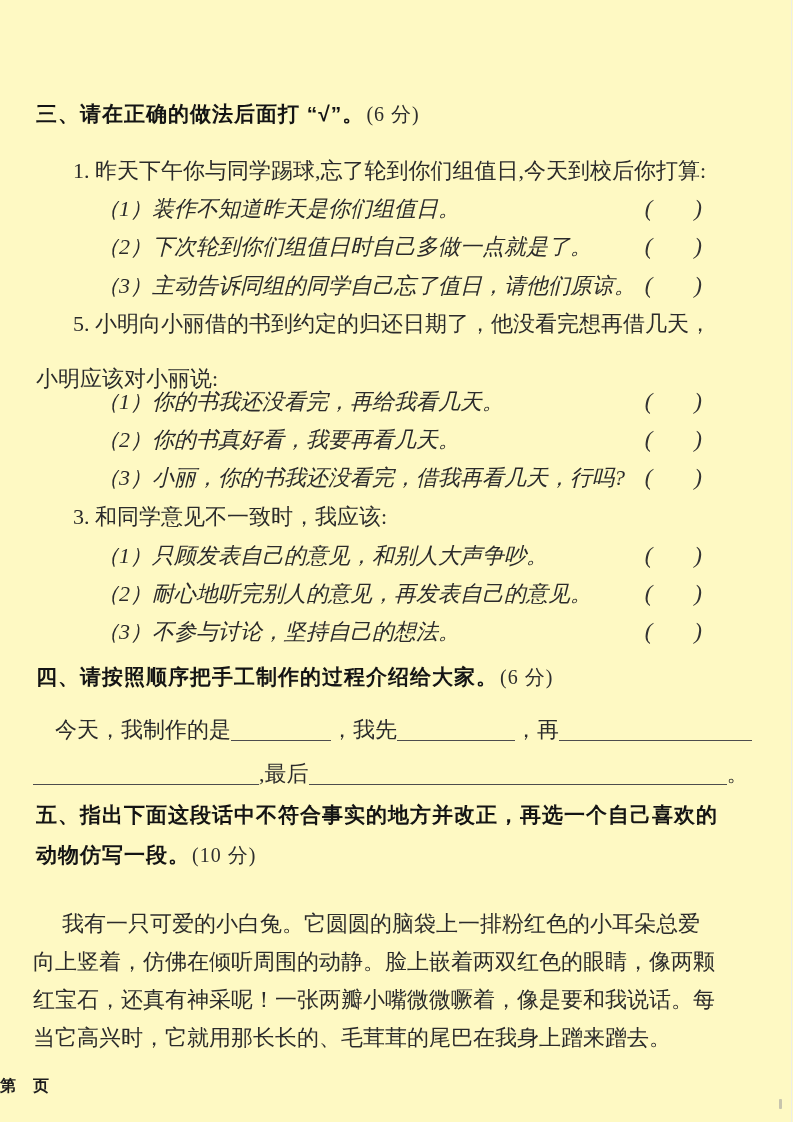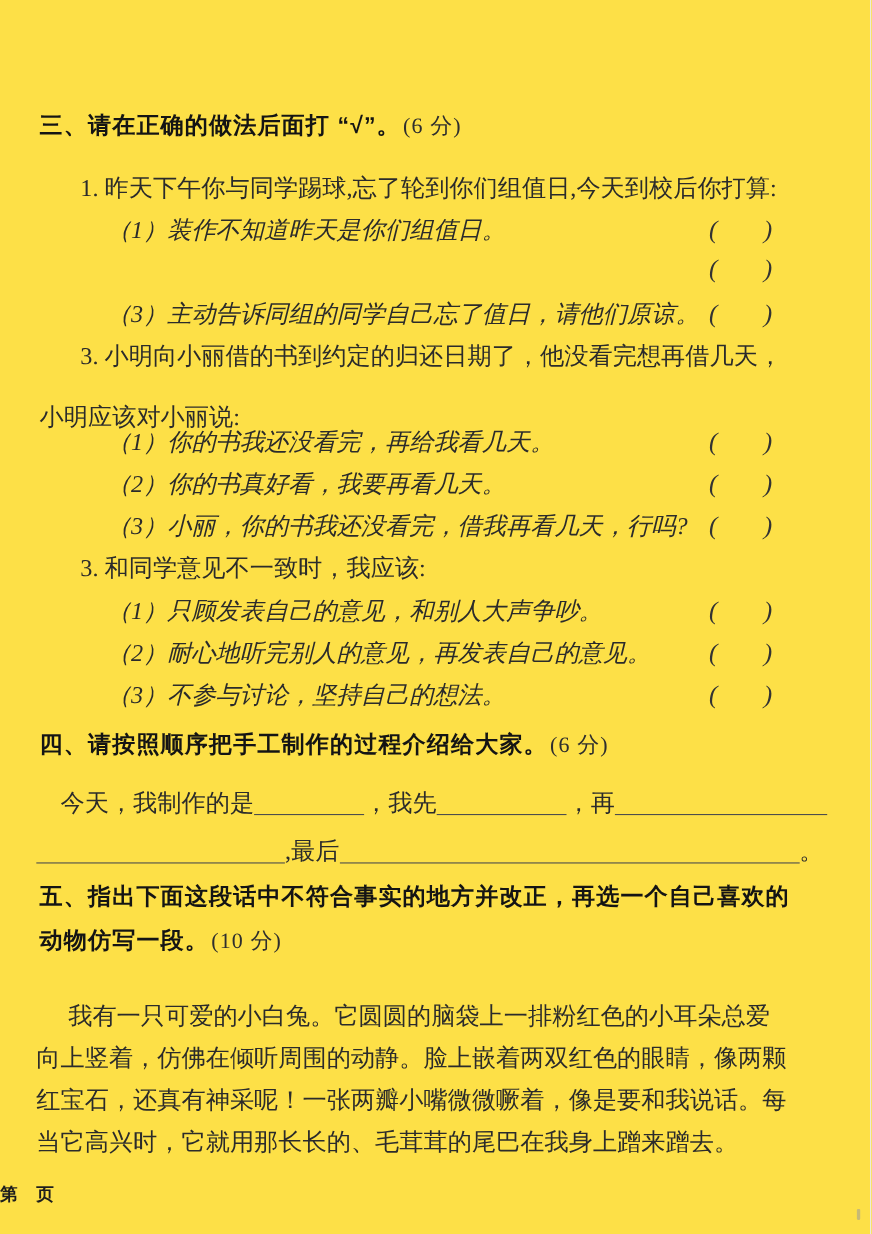--- a/index.html
+++ b/index.html
@@ -1,20 +1,20 @@
 <!DOCTYPE html>
 <html><head>
 <meta charset="utf-8">
 <title>试卷</title>
 <style>
   html,body{margin:0;padding:0;background:#ffffff;}
   .page{
     position:relative;
     width:793px;height:1122px;
-    background:#fde047;
+    background:#fef9c3;
     overflow:hidden;
     font-family:"Liberation Serif", serif;
     color:#262626;
   }
   .row{position:absolute;left:36px;right:36px;white-space:nowrap;}
   
   .h{font-family:"Liberation Sans", sans-serif;font-weight:700;font-size:21px;color:#141414;letter-spacing:1px;}
   .h .score{font-family:"Liberation Serif", serif;font-weight:400;font-size:20px;color:#2e2e2e;letter-spacing:1px;padding-left:2px;}
   
   .body-text{font-size:22px;color:#2b2b2b;}
@@ -54,29 +54,30 @@
 
   <div class="row body-text stem" style="top:156px">
     <span>1. 昨天下午你与同学踢球,忘了轮到你们组值日,今天到校后你打算:</span>
   </div>
 
   <div class="row body-text opt" style="top:194px">
     <span>（1）装作不知道昨天是你们组值日。</span>
     <span class="bracket"><span>(</span><span class="bracket-gap"></span><span>)</span></span>
   </div>
   <div class="row body-text opt" style="top:232px">
+    <span>（2）下次轮到你们组值日时自己多做一点就是了。</span>
     <span class="bracket"><span>(</span><span class="bracket-gap"></span><span>)</span></span>
   </div>
   <div class="row body-text opt" style="top:271px">
     <span>（3）主动告诉同组的同学自己忘了值日，请他们原谅。</span>
     <span class="bracket"><span>(</span><span class="bracket-gap"></span><span>)</span></span>
   </div>
 
   <div class="row body-text stem" style="top:309px">
-    <span>3. 小明向小丽借的书到约定的归还日期了，他没看完想再借几天，</span>
+    <span>5. 小明向小丽借的书到约定的归还日期了，他没看完想再借几天，</span>
   </div>
   <div class="row body-text stem2" style="top:348px">
     <span>小明应该对小丽说:</span>
   </div>
 
   <div class="row body-text opt" style="top:387px">
     <span>（1）你的书我还没看完，再给我看几天。</span>
     <span class="bracket"><span>(</span><span class="bracket-gap"></span><span>)</span></span>
   </div>
   <div class="row body-text opt" style="top:425px">

